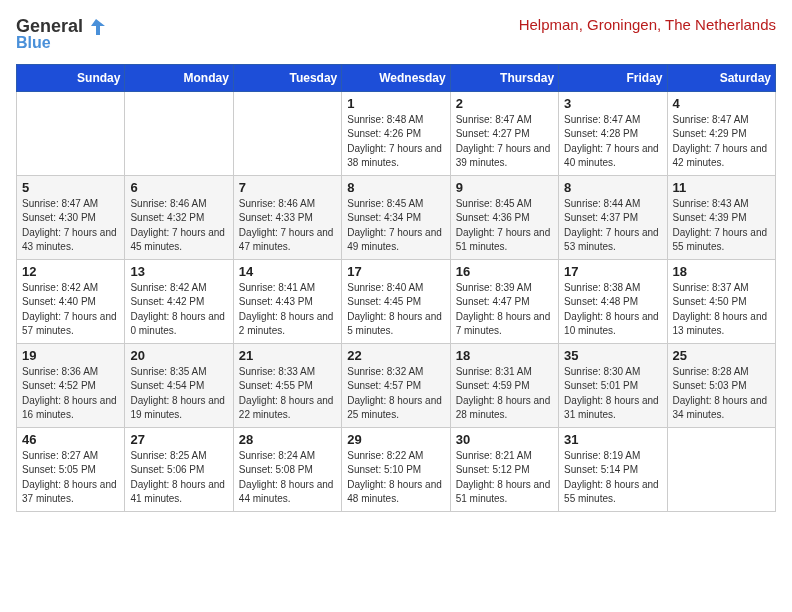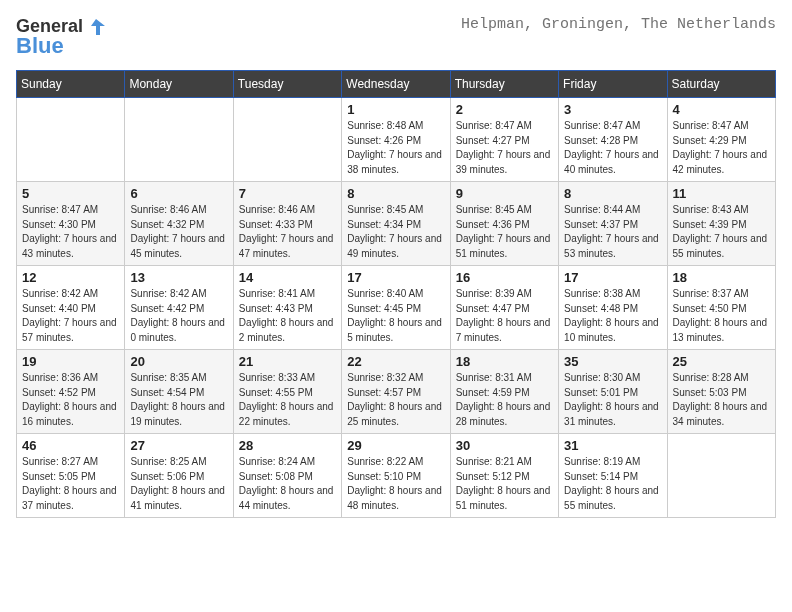--- a/index.html
+++ b/index.html
@@ -23,35 +23,34 @@
     .title-block {
       text-align: right;
     }
     .month-title {
       font-size: 32px;
       font-weight: bold;
       color: #222;
     }
     .location-title {
       font-size: 15px;
-      color: #737373;
-      font-family: Liberation Mono, monospace;
+      color: #b91c1c;
     }
     .calendar {
       width: 100%;
       border-collapse: collapse;
       font-size: 11px;
     }
     .calendar th {
-      background: #404040;
+      background: #1d4ed8;
       color: #fff;
       padding: 6px 4px;
-      text-align: left;
+      text-align: right;
       font-size: 12px;
-      font-weight: normal;
+      font-weight: bold;
       border: 1px solid #2a5aaf;
     }
     .calendar td {
       border: 1px solid #ccc;
       vertical-align: top;
       padding: 4px 5px;
       width: 107px;
       min-height: 80px;
       background: #fff;
     }
@@ -83,21 +82,21 @@
 
 <div class="header">
   <div class="logo">
     <div style="display:flex;flex-direction:column;align-items:flex-start;line-height:1.1;">
       <div style="display:flex;align-items:center;">
         <span style="font-size:18px;font-weight:bold;color:#333;">General</span>
         <svg width="22" height="22" viewBox="0 0 22 22" style="margin-left:2px;">
           <path d="M11 3 L20 10 L15 10 L15 19 L11 19 L11 10 L6 10 Z" fill="#4a90d9"></path>
         </svg>
       </div>
-      <span style="font-size:22px;font-weight:bold;color:#4a90d9;margin-top:-4px;">Blue</span>
+      <span style="font-size:16px;font-weight:bold;color:#4a90d9;margin-top:-4px;">Blue</span>
     </div>
   </div>
   <div class="title-block">
     <div class="location-title">Helpman, Groningen, The Netherlands</div>
   </div>
 </div>
 
 <table class="calendar">
   <thead>
     <tr>

